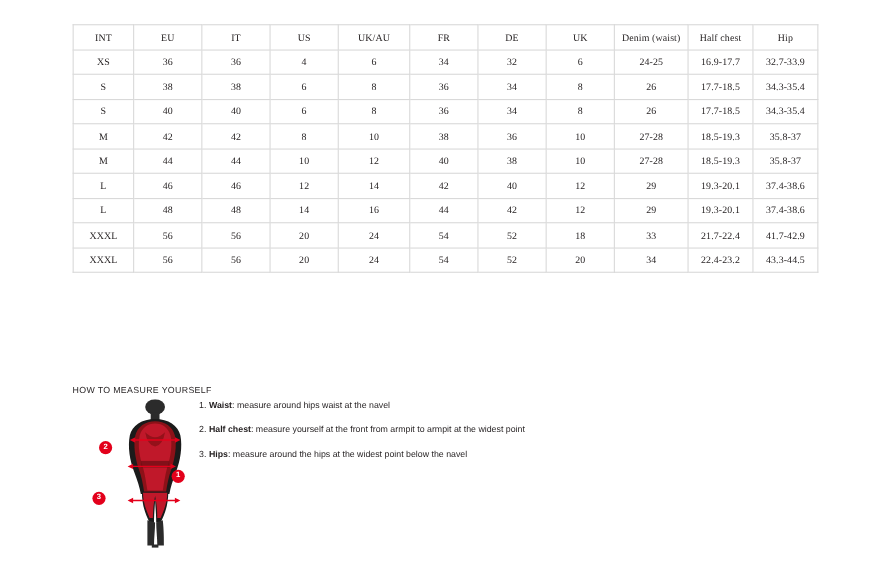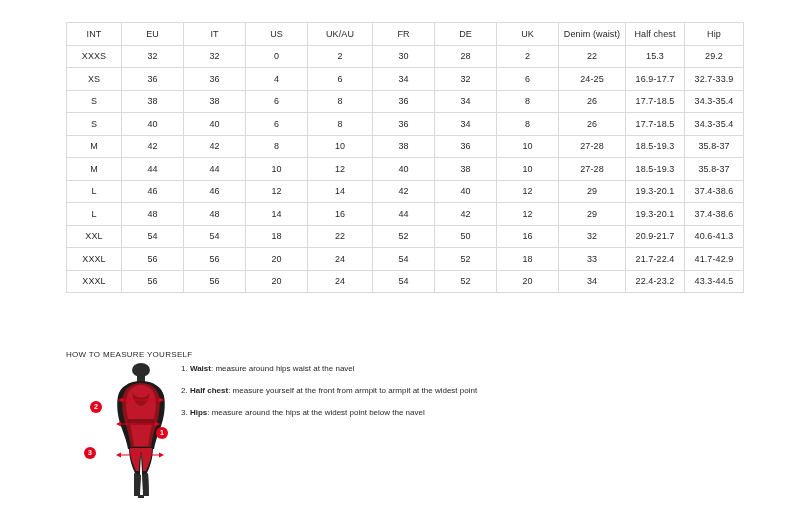--- a/index.html
+++ b/index.html
@@ -25,20 +25,21 @@
   .table-wrap {
     position: absolute;
     left: 66px;
     top: 22px;
     width: 666px;
   }
   table.size-table {
     border-collapse: collapse;
     width: 666px;
     table-layout: fixed;
+    font-family: Liberation Serif, serif;
   }
   table.size-table td,
   table.size-table th {
     border: 1px solid #d9d9d9;
     height: 21.5px;
     text-align: center;
     vertical-align: middle;
     font-size: 9px;
     font-weight: normal;
     color: #231f20;
@@ -119,33 +120,20 @@
           <th style="width:61px">FR</th>
           <th style="width:61px">DE</th>
           <th style="width:61px">UK</th>
           <th style="width:66px">Denim (waist)</th>
           <th style="width:58px">Half chest</th>
           <th style="width:58px">Hip</th>
         </tr>
       </thead>
       <tbody>
         <tr>
-          <td>XXXS</td>
-          <td>32</td>
-          <td>32</td>
-          <td>0</td>
-          <td>2</td>
-          <td>30</td>
-          <td>28</td>
-          <td>2</td>
-          <td>22</td>
-          <td>15.3</td>
-          <td>29.2</td>
-        </tr>
-        <tr>
           <td>XS</td>
           <td>36</td>
           <td>36</td>
           <td>4</td>
           <td>6</td>
           <td>34</td>
           <td>32</td>
           <td>6</td>
           <td>24-25</td>
           <td>16.9-17.7</td>
@@ -221,33 +209,20 @@
           <td>48</td>
           <td>48</td>
           <td>14</td>
           <td>16</td>
           <td>44</td>
           <td>42</td>
           <td>12</td>
           <td>29</td>
           <td>19.3-20.1</td>
           <td>37.4-38.6</td>
-        </tr>
-        <tr>
-          <td>XXL</td>
-          <td>54</td>
-          <td>54</td>
-          <td>18</td>
-          <td>22</td>
-          <td>52</td>
-          <td>50</td>
-          <td>16</td>
-          <td>32</td>
-          <td>20.9-21.7</td>
-          <td>40.6-41.3</td>
         </tr>
         <tr>
           <td>XXXL</td>
           <td>56</td>
           <td>56</td>
           <td>20</td>
           <td>24</td>
           <td>54</td>
           <td>52</td>
           <td>18</td>

